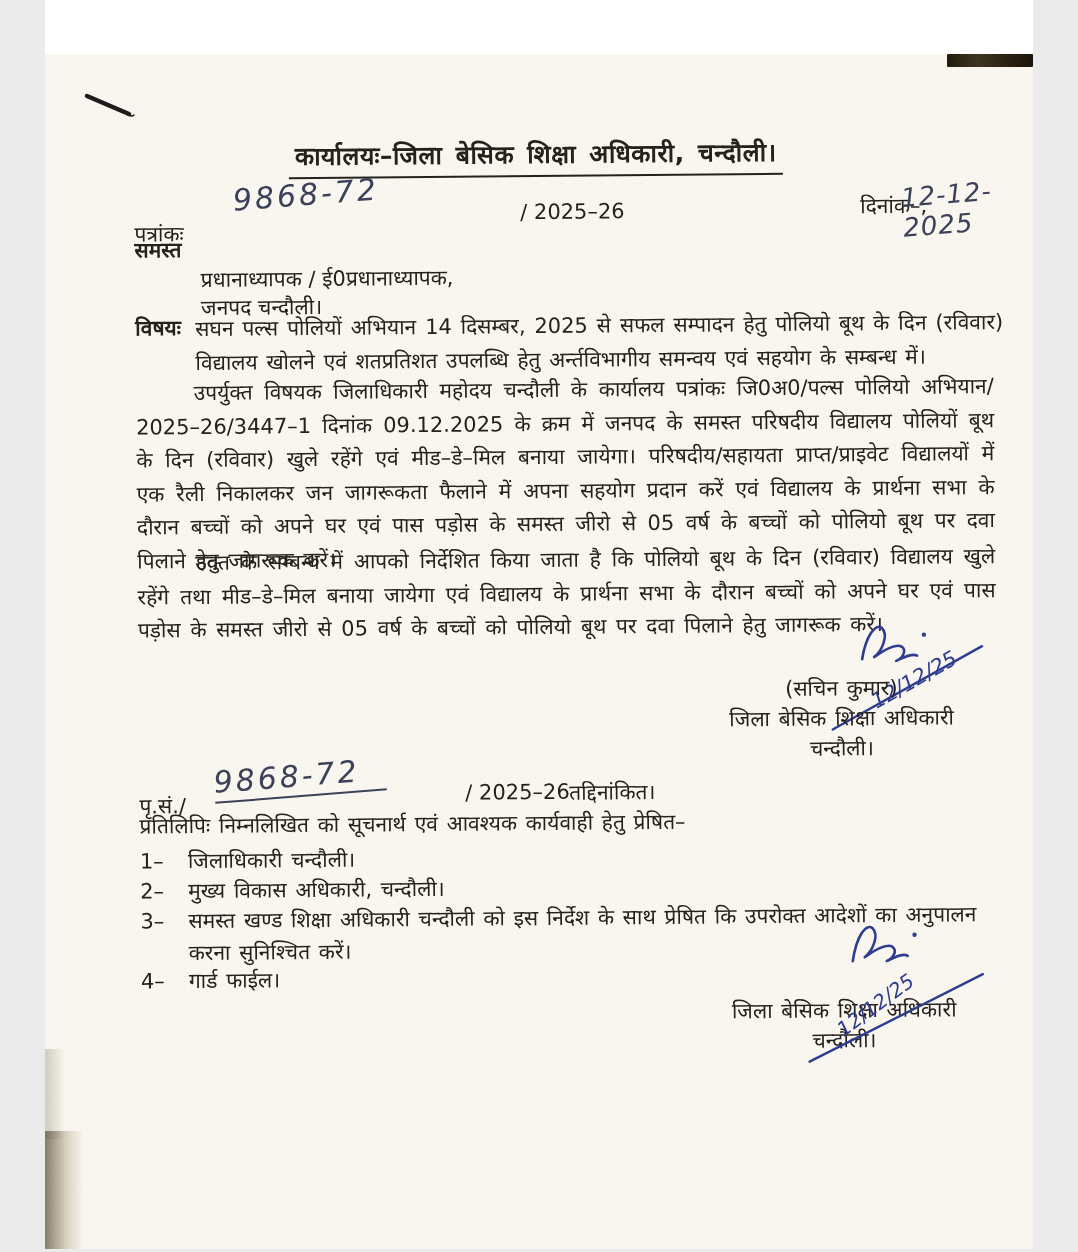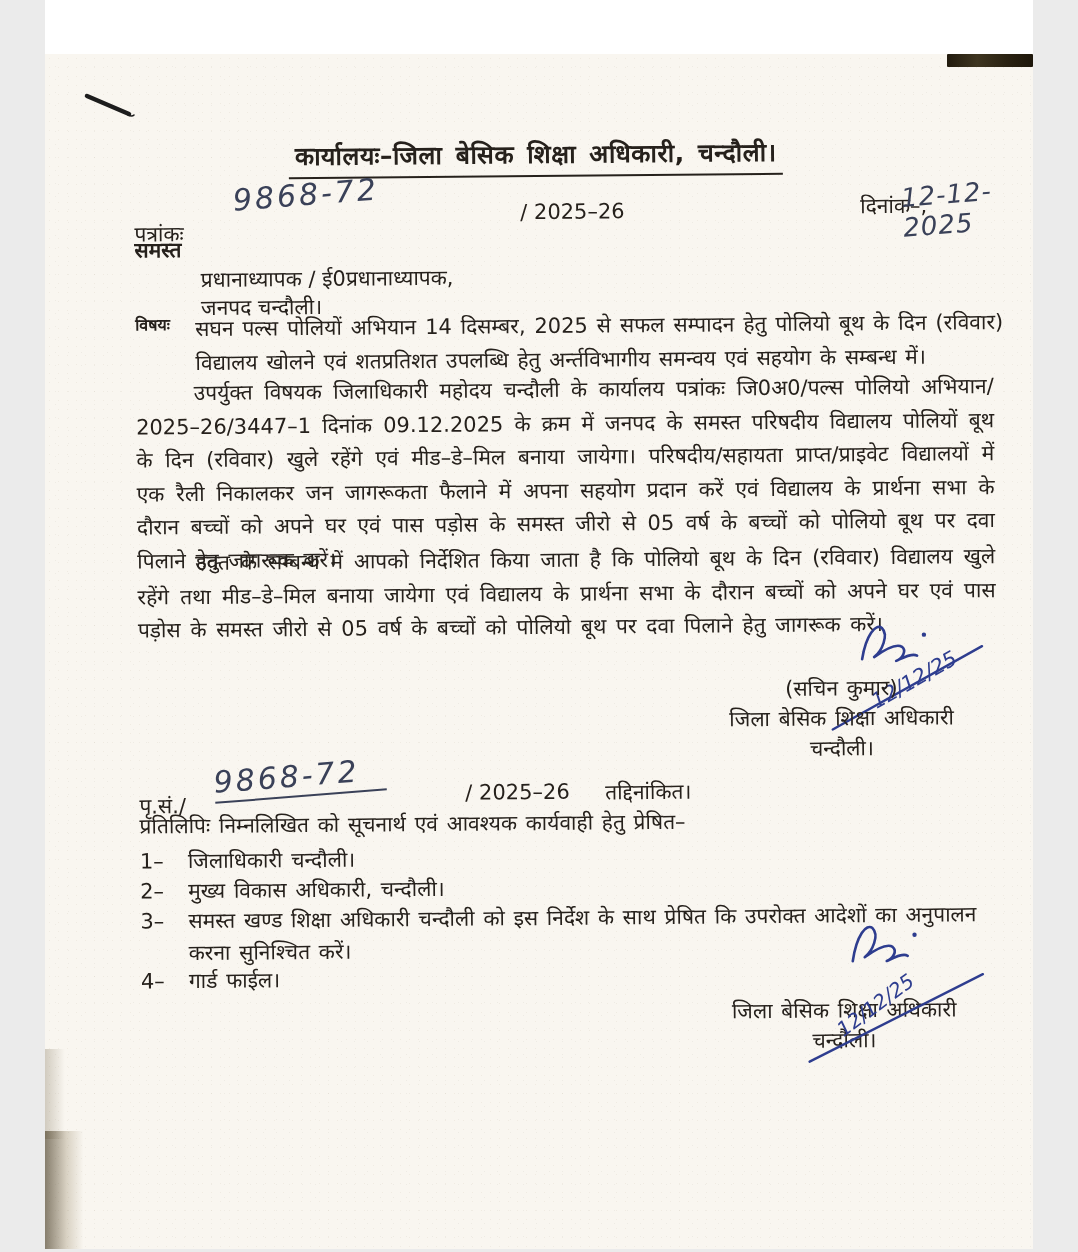--- a/index.html
+++ b/index.html
@@ -73,21 +73,21 @@
   }
   .hand-underline { border-bottom:2px solid #3a4158; padding-right:26px; padding-bottom:2px; }
 
   .para {
     position:absolute; left:92px; width:858px; font-size:21px; line-height:33.6px;
     text-align:justify; word-spacing:3px;
   }
   .indent { text-indent:58px; }
 
   .subject-row { position:absolute; left:92px; top:256px; width:868px; display:flex; }
-  .subject-label { flex:0 0 60px; font-size:16px; font-weight:bold; }
+  .subject-label { flex:0 0 60px; font-size:21px; font-weight:bold; }
   .subject-text { font-size:21px; line-height:33.5px; text-align:justify; word-spacing:2px; font-weight:500; }
 
   .sig-block { position:absolute; text-align:center; font-size:21px; line-height:30px; word-spacing:2px; }
 
   .copy-item { position:absolute; left:92px; display:flex; font-size:21px; line-height:32px; word-spacing:2px; }
   .copy-num { flex:0 0 48px; }
   .copy-text { width:808px; }
 
   svg { overflow:visible; }
   .ink { stroke:#2e3d8f; fill:none; stroke-linecap:round; stroke-linejoin:round; }
@@ -141,21 +141,21 @@
       </svg>
       <div class="sig-block" style="left:640px; top:622px; width:310px;">
         <div>(सचिन कुमार)</div>
         <div>जिला बेसिक शिक्षा अधिकारी</div>
         <div>चन्दौली।</div>
       </div>
 
       <span class="abs lbl" style="left:92px; top:726px; font-weight:400;margin-top:8px;">पृ.सं./</span>
       <span class="abs hand hand-num hand-underline" style="left:168px; top:708px;">9868-72</span>
       <span class="abs lbl" style="left:418px; top:726px;">/ 2025–26</span>
-      <span class="abs lbl" style="left:522px; top:724px;margin-left:36px;">तद्दिनांकित।</span>
+      <span class="abs lbl" style="left:522px; top:724px;">तद्दिनांकित।</span>
 
       <div class="abs" style="left:92px; top:754px; font-size:21px; word-spacing:2px;">
         <span style="font-weight:normal;">प्रतिलिपिः</span>
         <span>निम्नलिखित को सूचनार्थ एवं आवश्यक कार्यवाही हेतु प्रेषित–</span>
       </div>
 
       <div class="copy-item" style="top:788px;">
         <div class="copy-num">1–</div>
         <div class="copy-text">जिलाधिकारी चन्दौली।</div>
       </div>

